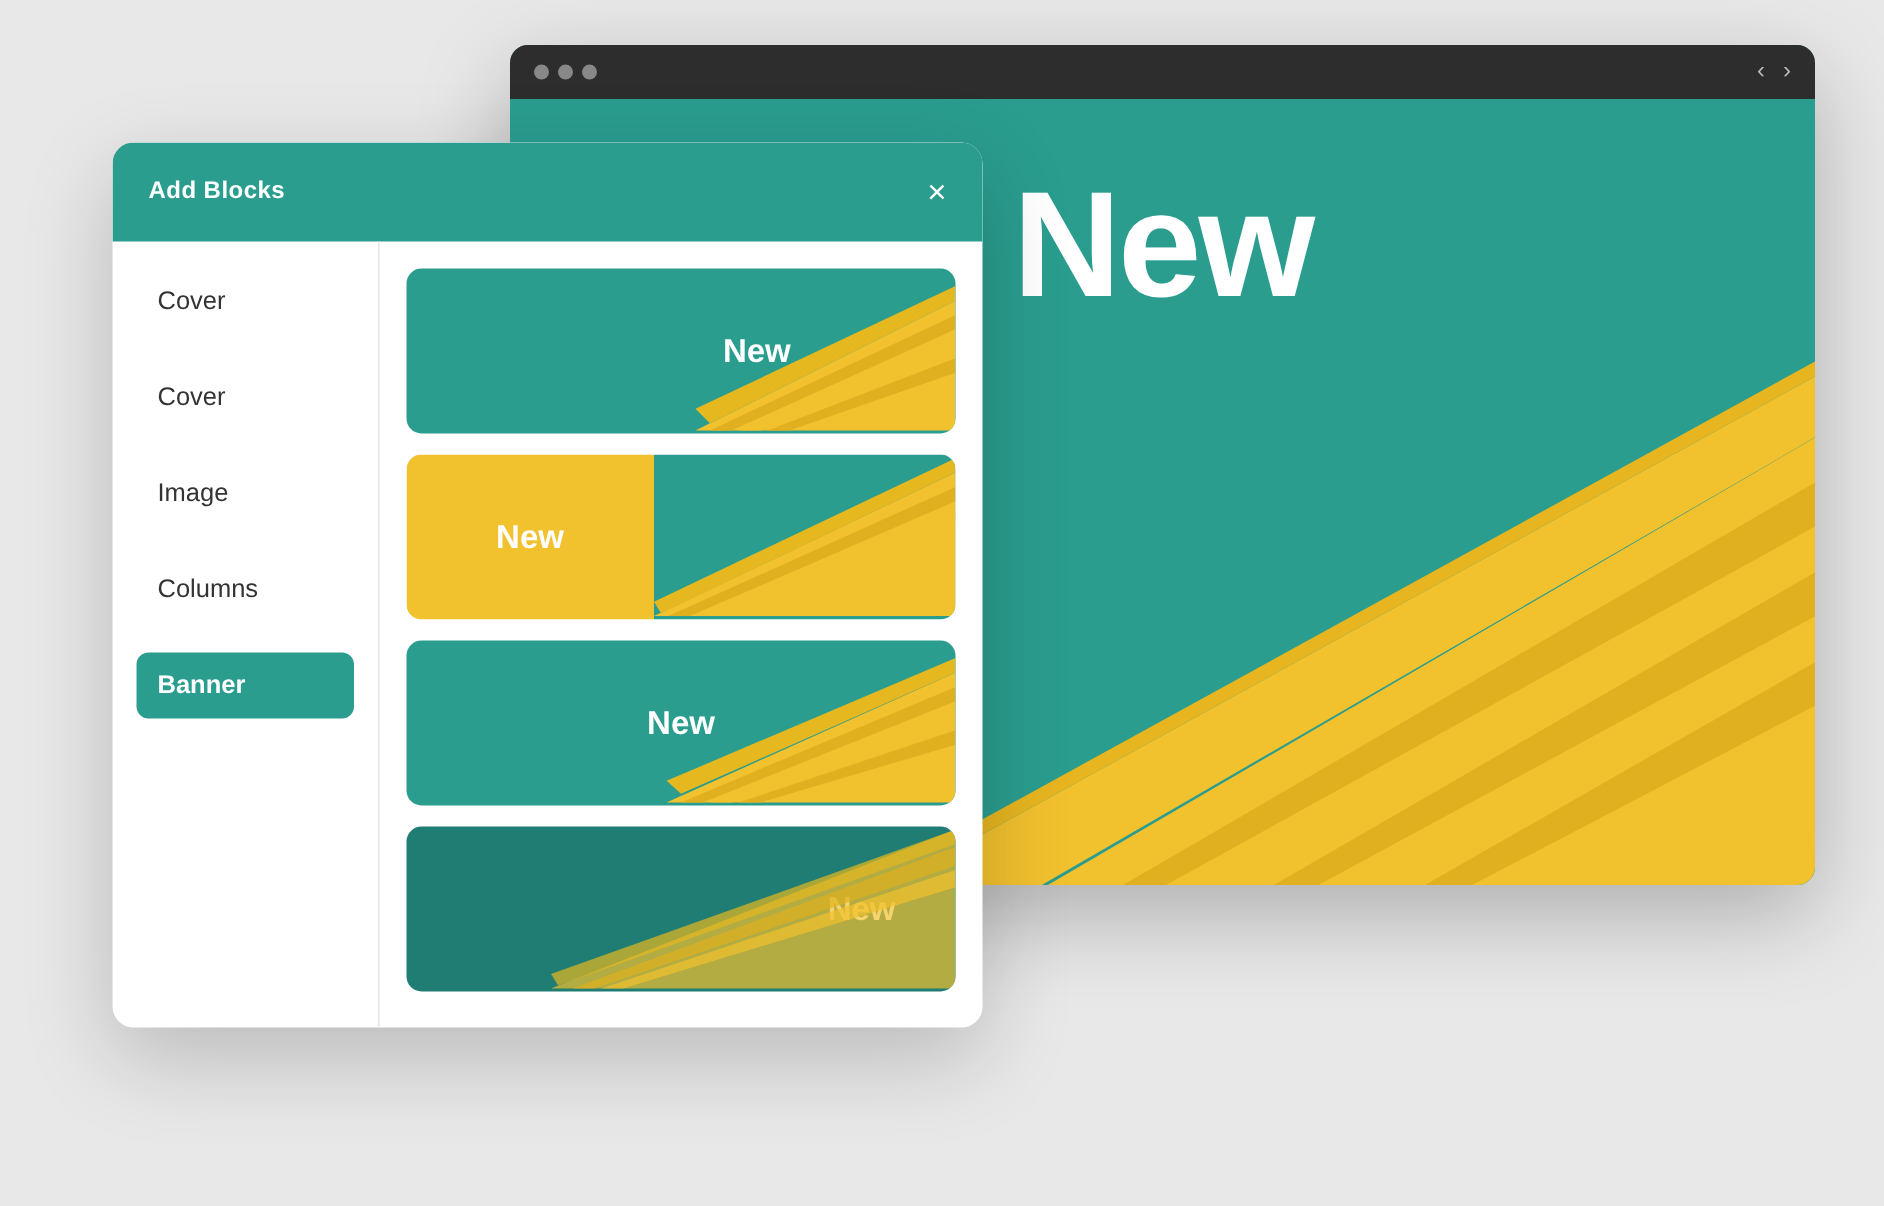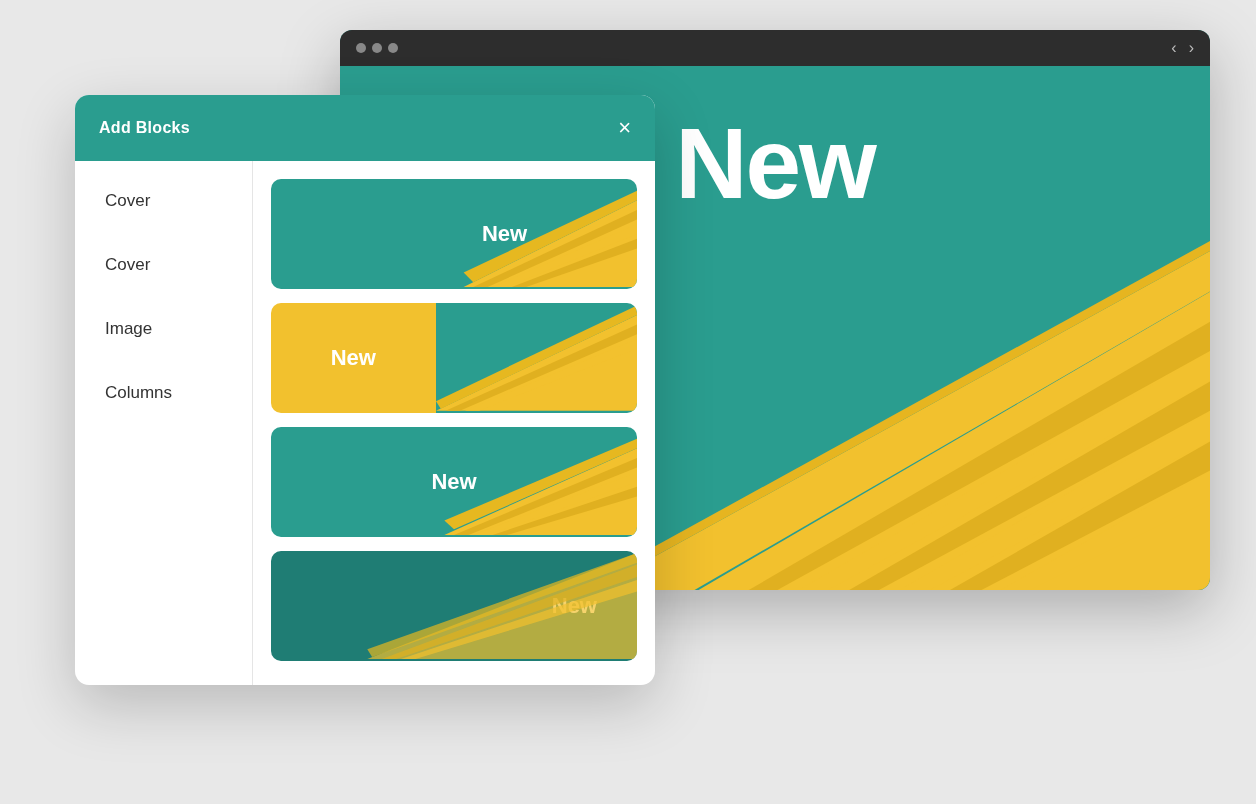--- a/index.html
+++ b/index.html
@@ -307,20 +307,21 @@
     <button class="panel-close">×</button>
   </div>
 
   <div class="panel-body">
 
     <div class="panel-sidebar">
       <div class="sidebar-item">Cover</div>
       <div class="sidebar-item">Cover</div>
       <div class="sidebar-item">Image</div>
       <div class="sidebar-item">Columns</div>
+      <div class="sidebar-item active">Banner</div>
     </div>
 
     <div class="panel-content">
 
       <div class="block-thumb thumb-1">
         <svg class="thumb-svg" viewBox="0 0 380 110" xmlns="http://www.w3.org/2000/svg">
           <polygon points="200,110 380,20 380,110" fill="#f2c12e"></polygon>
           <polygon points="210,110 380,30 380,40 225,110" fill="#e0b020"></polygon>
           <polygon points="230,110 380,45 380,55 245,110" fill="#f2c12e"></polygon>
           <polygon points="250,110 380,60 380,70 265,110" fill="#e0b020"></polygon>

